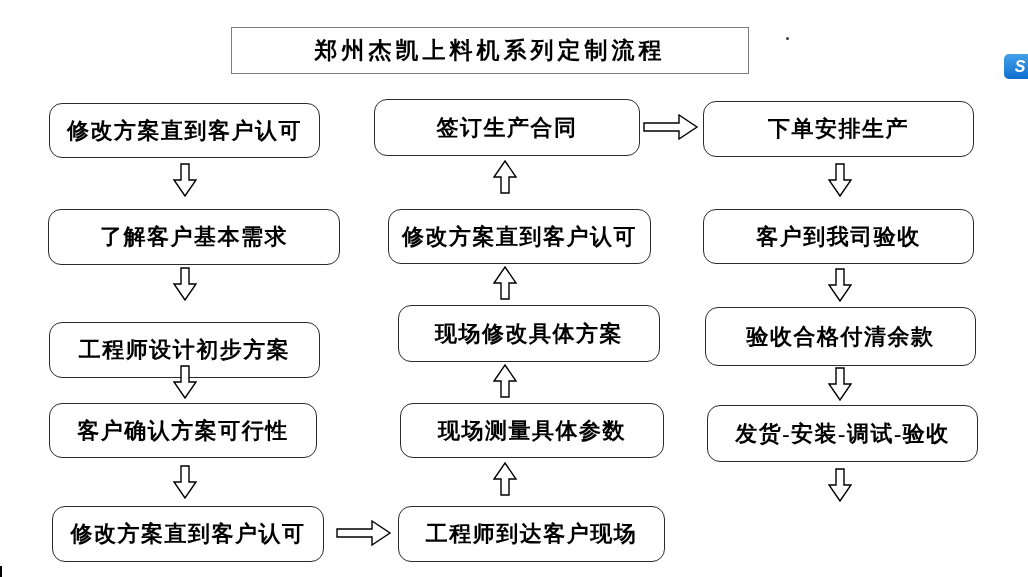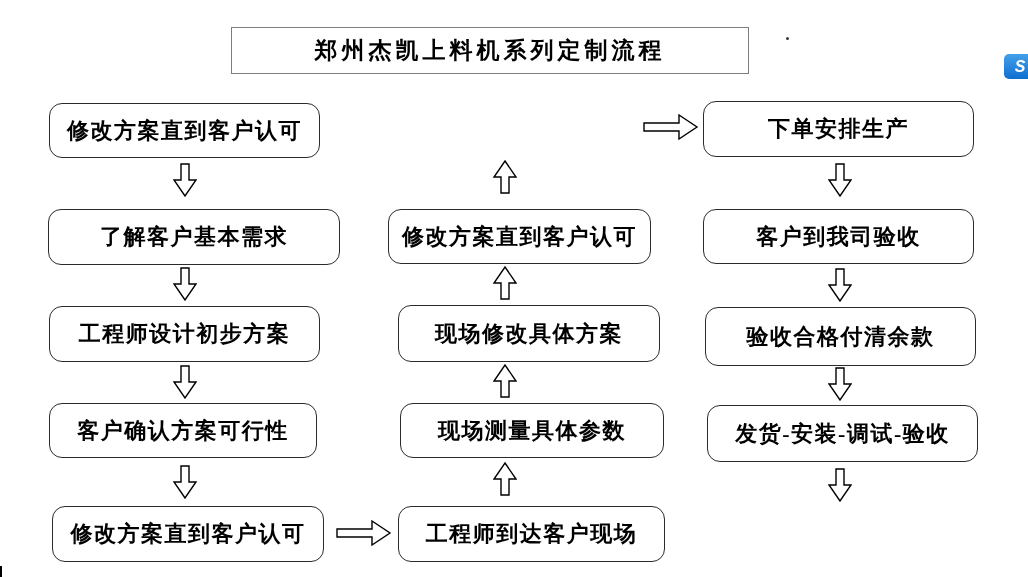--- a/index.html
+++ b/index.html
@@ -49,24 +49,25 @@
 
   <div class="title-box">郑州杰凯上料机系列定制流程</div>
   <span class="stray-dot"></span>
   <div class="brand-logo">
     <span>S</span>
   </div>
   <span class="edge-mark"></span>
 
   <div class="box" style="left:49px;top:103px;width:271px;height:55px">修改方案直到客户认可</div>
   <div class="box" style="left:48px;top:209px;width:292px;height:56px">了解客户基本需求</div>
-  <div class="box" style="left:49px;top:306px;width:271px;height:56px">工程师设计初步方案</div>
+  <div class="box" style="left:49px;top:322px;width:271px;height:56px">工程师设计初步方案</div>
   <div class="box" style="left:49px;top:403px;width:268px;height:55px">客户确认方案可行性</div>
   <div class="box" style="left:52px;top:506px;width:272px;height:56px">修改方案直到客户认可</div>
 
+  <div class="box" style="left:374px;top:99px;width:266px;height:57px">签订生产合同</div>
   <div class="box" style="left:388px;top:209px;width:263px;height:55px">修改方案直到客户认可</div>
   <div class="box" style="left:398px;top:305px;width:262px;height:57px">现场修改具体方案</div>
   <div class="box" style="left:400px;top:403px;width:264px;height:55px">现场测量具体参数</div>
   <div class="box" style="left:398px;top:506px;width:267px;height:56px">工程师到达客户现场</div>
 
   <div class="box" style="left:703px;top:101px;width:271px;height:56px">下单安排生产</div>
   <div class="box" style="left:703px;top:209px;width:271px;height:55px">客户到我司验收</div>
   <div class="box" style="left:705px;top:307px;width:271px;height:59px">验收合格付清余款</div>
   <div class="box" style="left:707px;top:405px;width:271px;height:57px">发货-安装-调试-验收</div>
 

